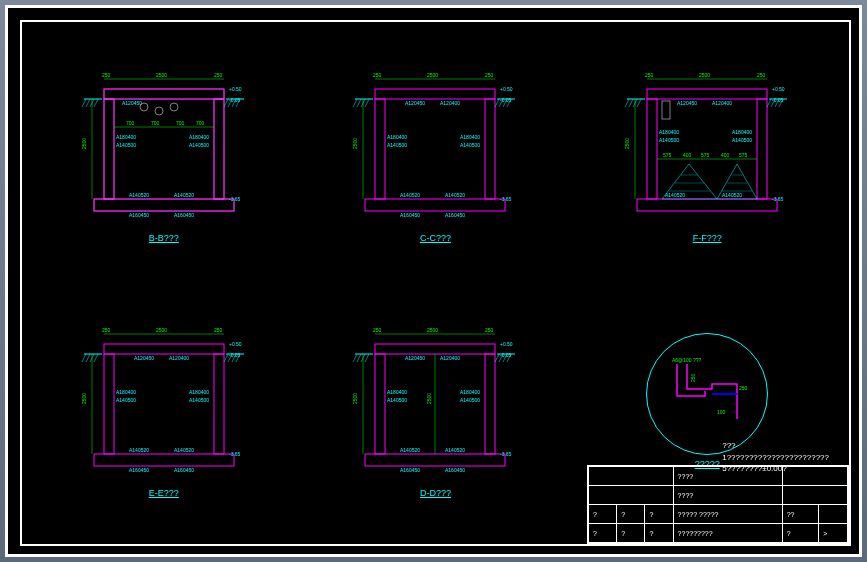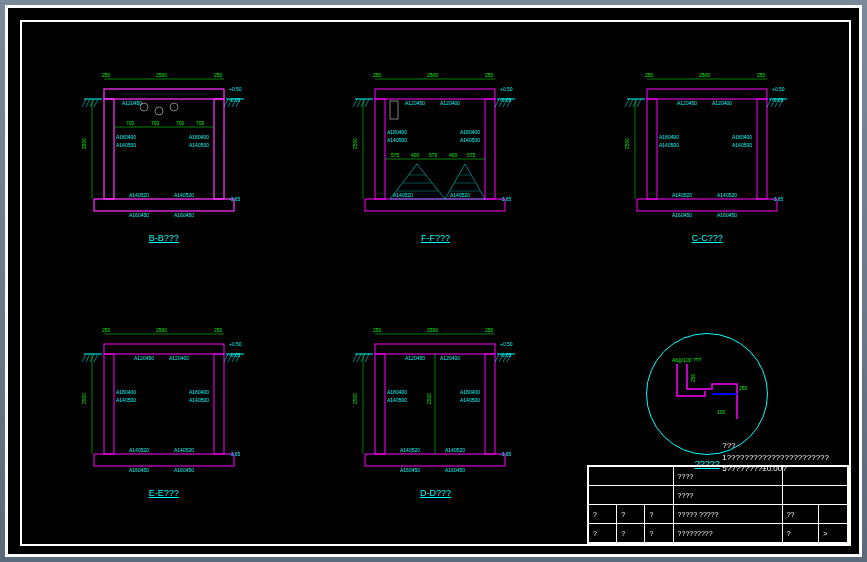--- a/index.html
+++ b/index.html
@@ -151,20 +151,61 @@
   <text x="42" y="70" class="cyan-text">A180400</text>
   <text x="42" y="78" class="cyan-text">A140500</text>
   <text x="115" y="70" class="cyan-text">A180400</text>
   <text x="115" y="78" class="cyan-text">A140500</text>
   <text x="55" y="128" class="cyan-text">A140520</text>
   <text x="100" y="128" class="cyan-text">A140520</text>
   <text x="55" y="148" class="cyan-text">A160450</text>
   <text x="100" y="148" class="cyan-text">A160450</text>
 </svg>
 <div class="section-label">B-B???</div>
+</div>
+
+<div class="cell">
+<svg class="section-drawing" viewBox="0 0 180 160">
+  <rect x="30" y="20" width="120" height="10" fill="none" stroke="#f0f" stroke-width="1"></rect>
+  <rect x="30" y="30" width="10" height="100" fill="none" stroke="#f0f" stroke-width="1"></rect>
+  <rect x="140" y="30" width="10" height="100" fill="none" stroke="#f0f" stroke-width="1"></rect>
+  <rect x="20" y="130" width="140" height="12" fill="none" stroke="#f0f" stroke-width="1"></rect>
+  <line x1="10" y1="30" x2="28" y2="30" stroke="#0ff"></line>
+  <line x1="152" y1="30" x2="170" y2="30" stroke="#0ff"></line>
+  <g stroke="#0ff" stroke-width="0.5">
+    <line x1="12" y1="30" x2="8" y2="38"></line>
+              <line x1="16" y1="30" x2="12" y2="38"></line>
+    <line x1="20" y1="30" x2="16" y2="38"></line>
+              <line x1="24" y1="30" x2="20" y2="38"></line>
+    <line x1="154" y1="30" x2="150" y2="38"></line>
+              <line x1="158" y1="30" x2="154" y2="38"></line>
+    <line x1="162" y1="30" x2="158" y2="38"></line>
+              <line x1="166" y1="30" x2="162" y2="38"></line>
+  </g>
+  <line x1="30" y1="10" x2="150" y2="10" stroke="#0f0" stroke-width="0.5"></line>
+  <text x="28" y="8" class="dim-text">250</text>
+  <text x="82" y="8" class="dim-text">2500</text>
+  <text x="140" y="8" class="dim-text">250</text>
+  <line x1="18" y1="30" x2="18" y2="130" stroke="#0f0" stroke-width="0.5"></line>
+  <text x="12" y="80" class="dim-text" transform="rotate(-90 12 80)">2500</text>
+  <text x="155" y="22" class="elev-text">+0.50</text>
+  <text x="155" y="33" class="elev-text">-0.05</text>
+  <text x="155" y="132" class="elev-text">-3.65</text>
+  <text x="60" y="36" class="cyan-text">A120450</text>
+  <text x="95" y="36" class="cyan-text">A120400</text>
+  <text x="42" y="70" class="cyan-text">A180400</text>
+  <text x="42" y="78" class="cyan-text">A140500</text>
+  <text x="115" y="70" class="cyan-text">A180400</text>
+  <text x="115" y="78" class="cyan-text">A140500</text>
+  <text x="55" y="128" class="cyan-text">A140520</text>
+  <text x="100" y="128" class="cyan-text">A140520</text>
+  <text x="55" y="148" class="cyan-text">A160450</text>
+  <text x="100" y="148" class="cyan-text">A160450</text>
+</svg>
+<div class="section-label">C-C???</div>
 </div>
 
 <div class="cell">
 <svg class="section-drawing" viewBox="0 0 180 160">
   <rect x="30" y="20" width="120" height="10" fill="none" stroke="#f0f" stroke-width="1"></rect>
   <rect x="30" y="30" width="10" height="100" fill="none" stroke="#f0f" stroke-width="1"></rect>
   <rect x="140" y="30" width="10" height="100" fill="none" stroke="#f0f" stroke-width="1"></rect>
   <rect x="20" y="130" width="140" height="12" fill="none" stroke="#f0f" stroke-width="1"></rect>
   <line x1="10" y1="30" x2="28" y2="30" stroke="#0ff"></line>
   <line x1="152" y1="30" x2="170" y2="30" stroke="#0ff"></line>
@@ -250,21 +291,21 @@
   <text x="95" y="36" class="cyan-text">A120400</text>
   <text x="42" y="70" class="cyan-text">A180400</text>
   <text x="42" y="78" class="cyan-text">A140500</text>
   <text x="115" y="70" class="cyan-text">A180400</text>
   <text x="115" y="78" class="cyan-text">A140500</text>
   <text x="55" y="128" class="cyan-text">A140520</text>
   <text x="100" y="128" class="cyan-text">A140520</text>
   <text x="55" y="148" class="cyan-text">A160450</text>
   <text x="100" y="148" class="cyan-text">A160450</text>
 </svg>
-<div class="section-label">C-C???</div>
+<div class="section-label">E-E???</div>
 </div>
 
 <div class="cell">
 <svg class="section-drawing" viewBox="0 0 180 160">
   <rect x="30" y="20" width="120" height="10" fill="none" stroke="#f0f" stroke-width="1"></rect>
   <rect x="30" y="30" width="10" height="100" fill="none" stroke="#f0f" stroke-width="1"></rect>
   <rect x="140" y="30" width="10" height="100" fill="none" stroke="#f0f" stroke-width="1"></rect>
   <rect x="20" y="130" width="140" height="12" fill="none" stroke="#f0f" stroke-width="1"></rect>
   <line x1="10" y1="30" x2="28" y2="30" stroke="#0ff"></line>
   <line x1="152" y1="30" x2="170" y2="30" stroke="#0ff"></line>
@@ -277,61 +318,20 @@
               <line x1="158" y1="30" x2="154" y2="38"></line>
     <line x1="162" y1="30" x2="158" y2="38"></line>
               <line x1="166" y1="30" x2="162" y2="38"></line>
   </g>
   <line x1="30" y1="10" x2="150" y2="10" stroke="#0f0" stroke-width="0.5"></line>
   <text x="28" y="8" class="dim-text">250</text>
   <text x="82" y="8" class="dim-text">2500</text>
   <text x="140" y="8" class="dim-text">250</text>
   <line x1="18" y1="30" x2="18" y2="130" stroke="#0f0" stroke-width="0.5"></line>
   <text x="12" y="80" class="dim-text" transform="rotate(-90 12 80)">2500</text>
-  <text x="155" y="22" class="elev-text">+0.50</text>
-  <text x="155" y="33" class="elev-text">-0.05</text>
-  <text x="155" y="132" class="elev-text">-3.65</text>
-  <text x="60" y="36" class="cyan-text">A120450</text>
-  <text x="95" y="36" class="cyan-text">A120400</text>
-  <text x="42" y="70" class="cyan-text">A180400</text>
-  <text x="42" y="78" class="cyan-text">A140500</text>
-  <text x="115" y="70" class="cyan-text">A180400</text>
-  <text x="115" y="78" class="cyan-text">A140500</text>
-  <text x="55" y="128" class="cyan-text">A140520</text>
-  <text x="100" y="128" class="cyan-text">A140520</text>
-  <text x="55" y="148" class="cyan-text">A160450</text>
-  <text x="100" y="148" class="cyan-text">A160450</text>
-</svg>
-<div class="section-label">E-E???</div>
-</div>
-
-<div class="cell">
-<svg class="section-drawing" viewBox="0 0 180 160">
-  <rect x="30" y="20" width="120" height="10" fill="none" stroke="#f0f" stroke-width="1"></rect>
-  <rect x="30" y="30" width="10" height="100" fill="none" stroke="#f0f" stroke-width="1"></rect>
-  <rect x="140" y="30" width="10" height="100" fill="none" stroke="#f0f" stroke-width="1"></rect>
-  <rect x="20" y="130" width="140" height="12" fill="none" stroke="#f0f" stroke-width="1"></rect>
-  <line x1="10" y1="30" x2="28" y2="30" stroke="#0ff"></line>
-  <line x1="152" y1="30" x2="170" y2="30" stroke="#0ff"></line>
-  <g stroke="#0ff" stroke-width="0.5">
-    <line x1="12" y1="30" x2="8" y2="38"></line>
-              <line x1="16" y1="30" x2="12" y2="38"></line>
-    <line x1="20" y1="30" x2="16" y2="38"></line>
-              <line x1="24" y1="30" x2="20" y2="38"></line>
-    <line x1="154" y1="30" x2="150" y2="38"></line>
-              <line x1="158" y1="30" x2="154" y2="38"></line>
-    <line x1="162" y1="30" x2="158" y2="38"></line>
-              <line x1="166" y1="30" x2="162" y2="38"></line>
-  </g>
-  <line x1="30" y1="10" x2="150" y2="10" stroke="#0f0" stroke-width="0.5"></line>
-  <text x="28" y="8" class="dim-text">250</text>
-  <text x="82" y="8" class="dim-text">2500</text>
-  <text x="140" y="8" class="dim-text">250</text>
-  <line x1="18" y1="30" x2="18" y2="130" stroke="#0f0" stroke-width="0.5"></line>
-  <text x="12" y="80" class="dim-text" transform="rotate(-90 12 80)">2500</text>
 
   <line x1="90" y1="30" x2="90" y2="130" stroke="#0f0" stroke-width="0.5"></line>
   <text x="86" y="80" class="dim-text" transform="rotate(-90 86 80)">2500</text>
   <text x="155" y="22" class="elev-text">+0.50</text>
   <text x="155" y="33" class="elev-text">-0.05</text>
   <text x="155" y="132" class="elev-text">-3.65</text>
   <text x="60" y="36" class="cyan-text">A120450</text>
   <text x="95" y="36" class="cyan-text">A120400</text>
   <text x="42" y="70" class="cyan-text">A180400</text>
   <text x="42" y="78" class="cyan-text">A140500</text>

